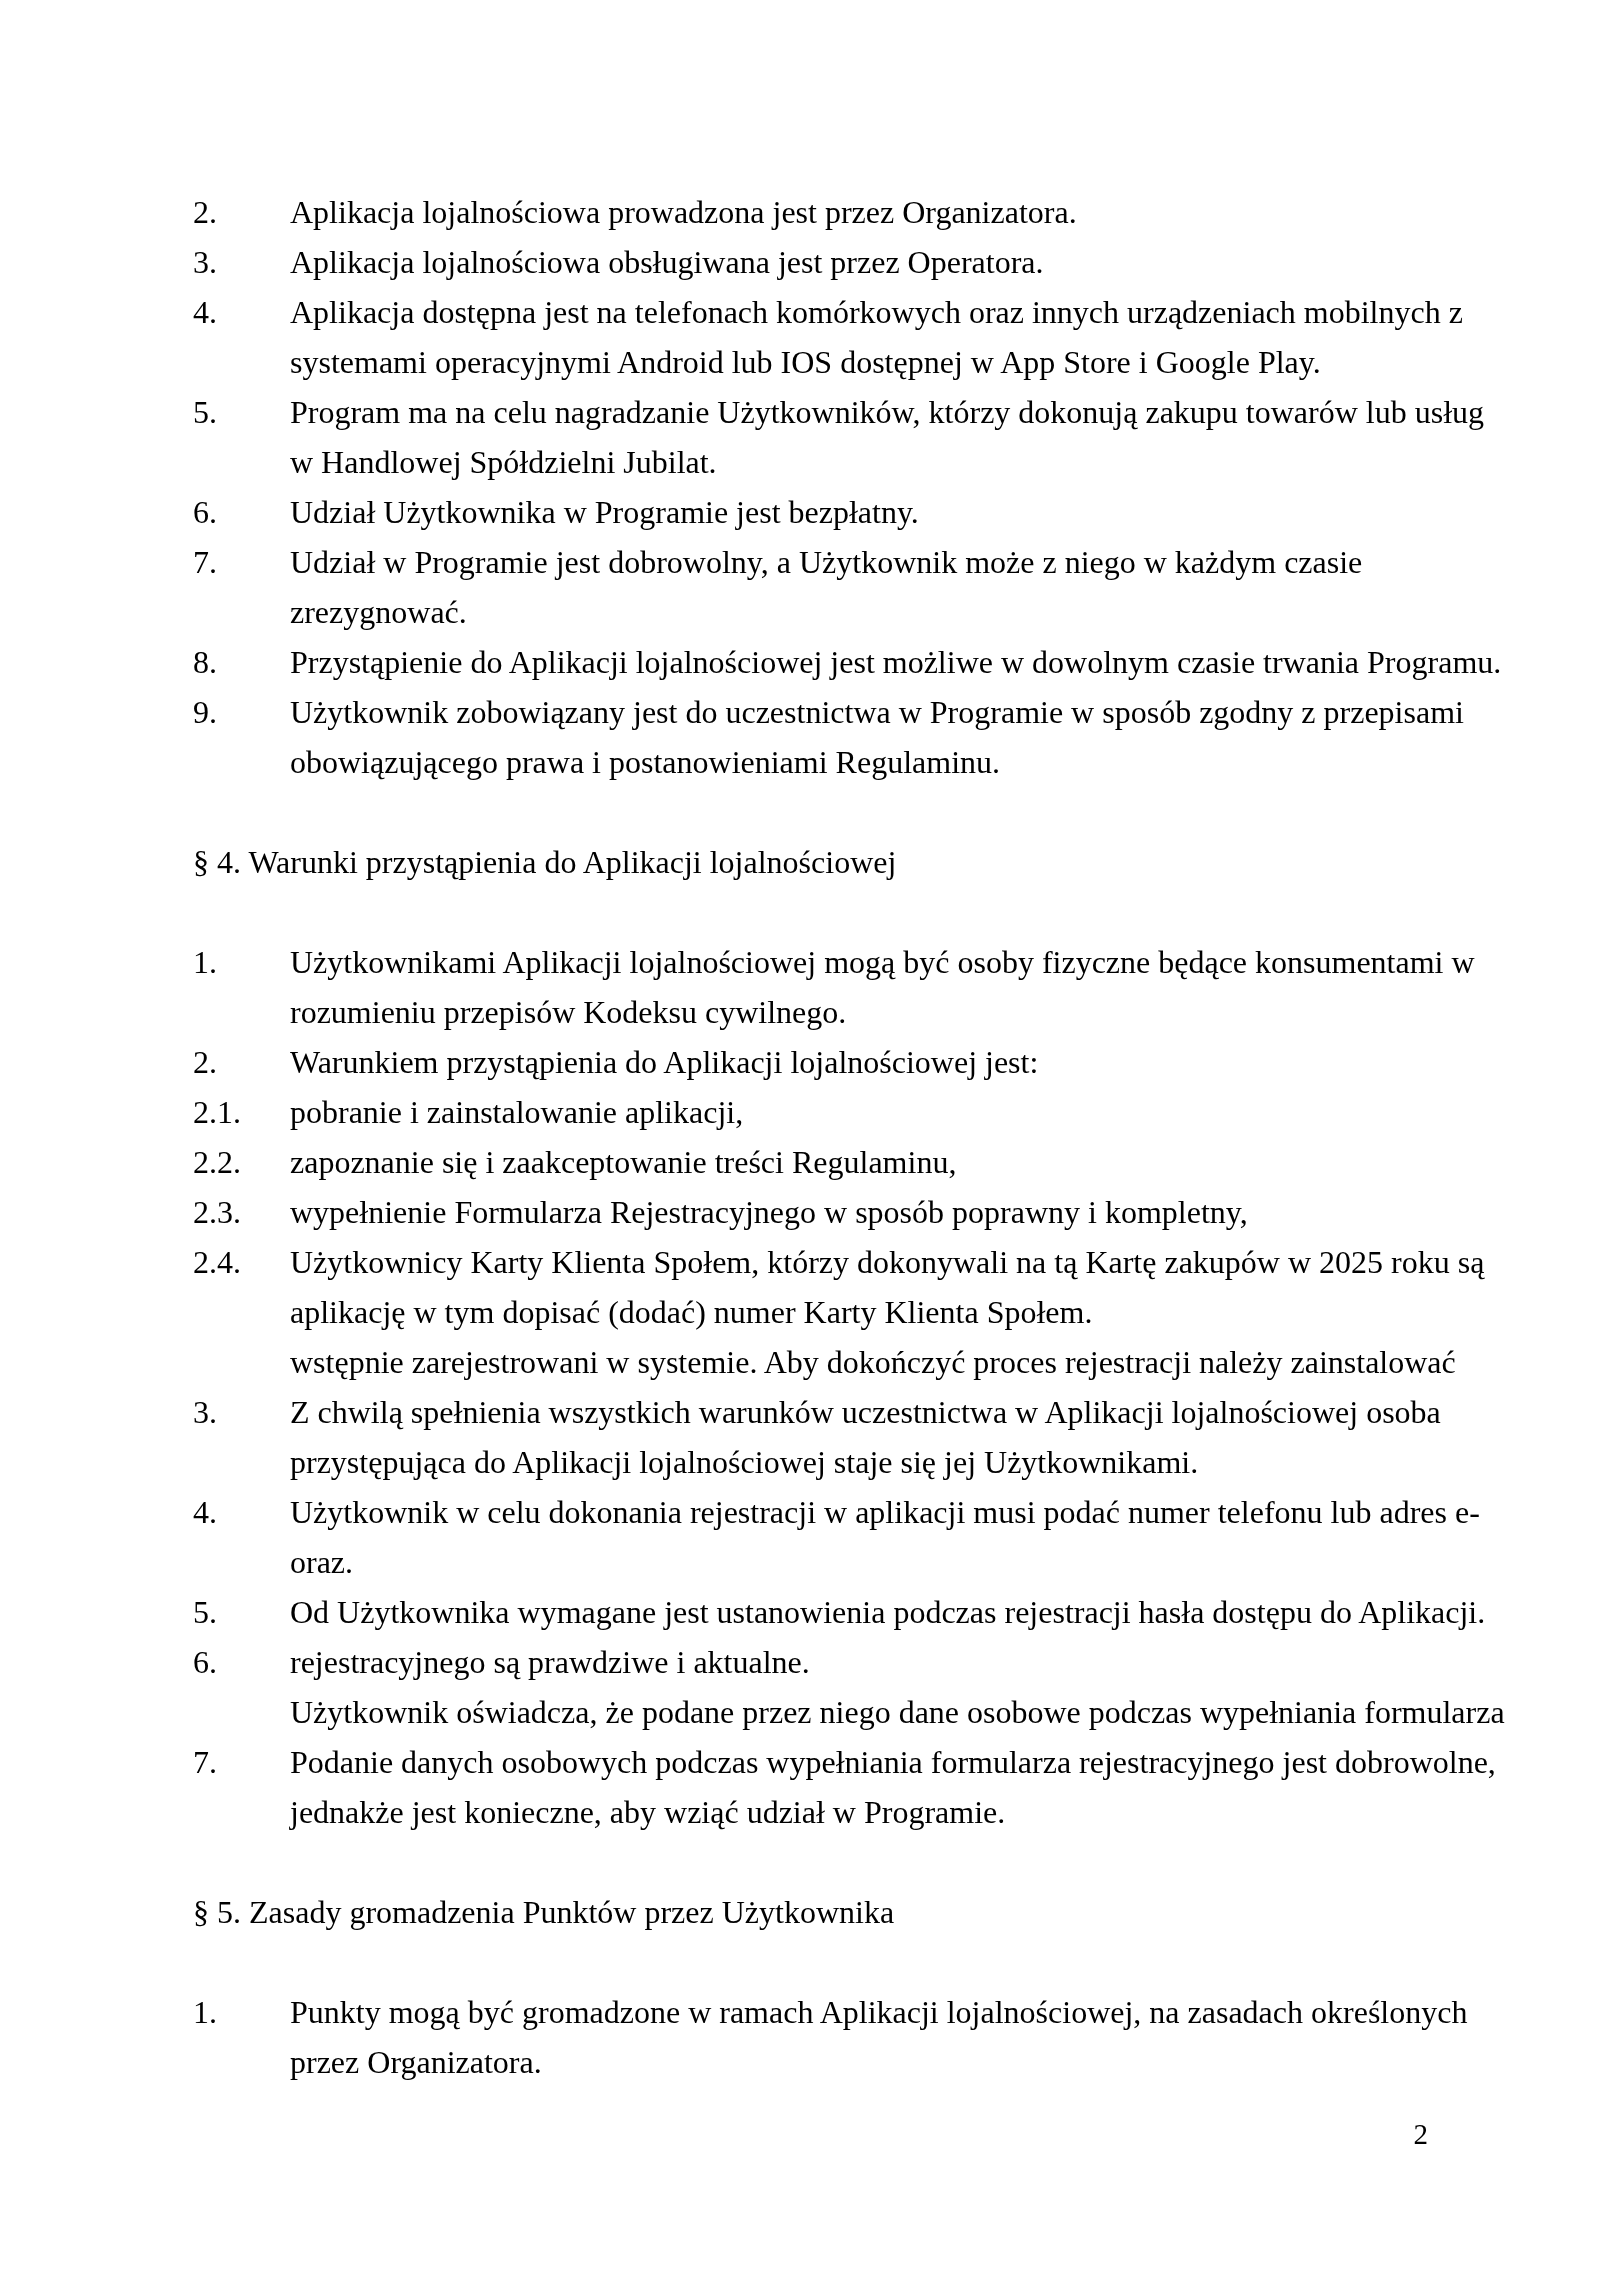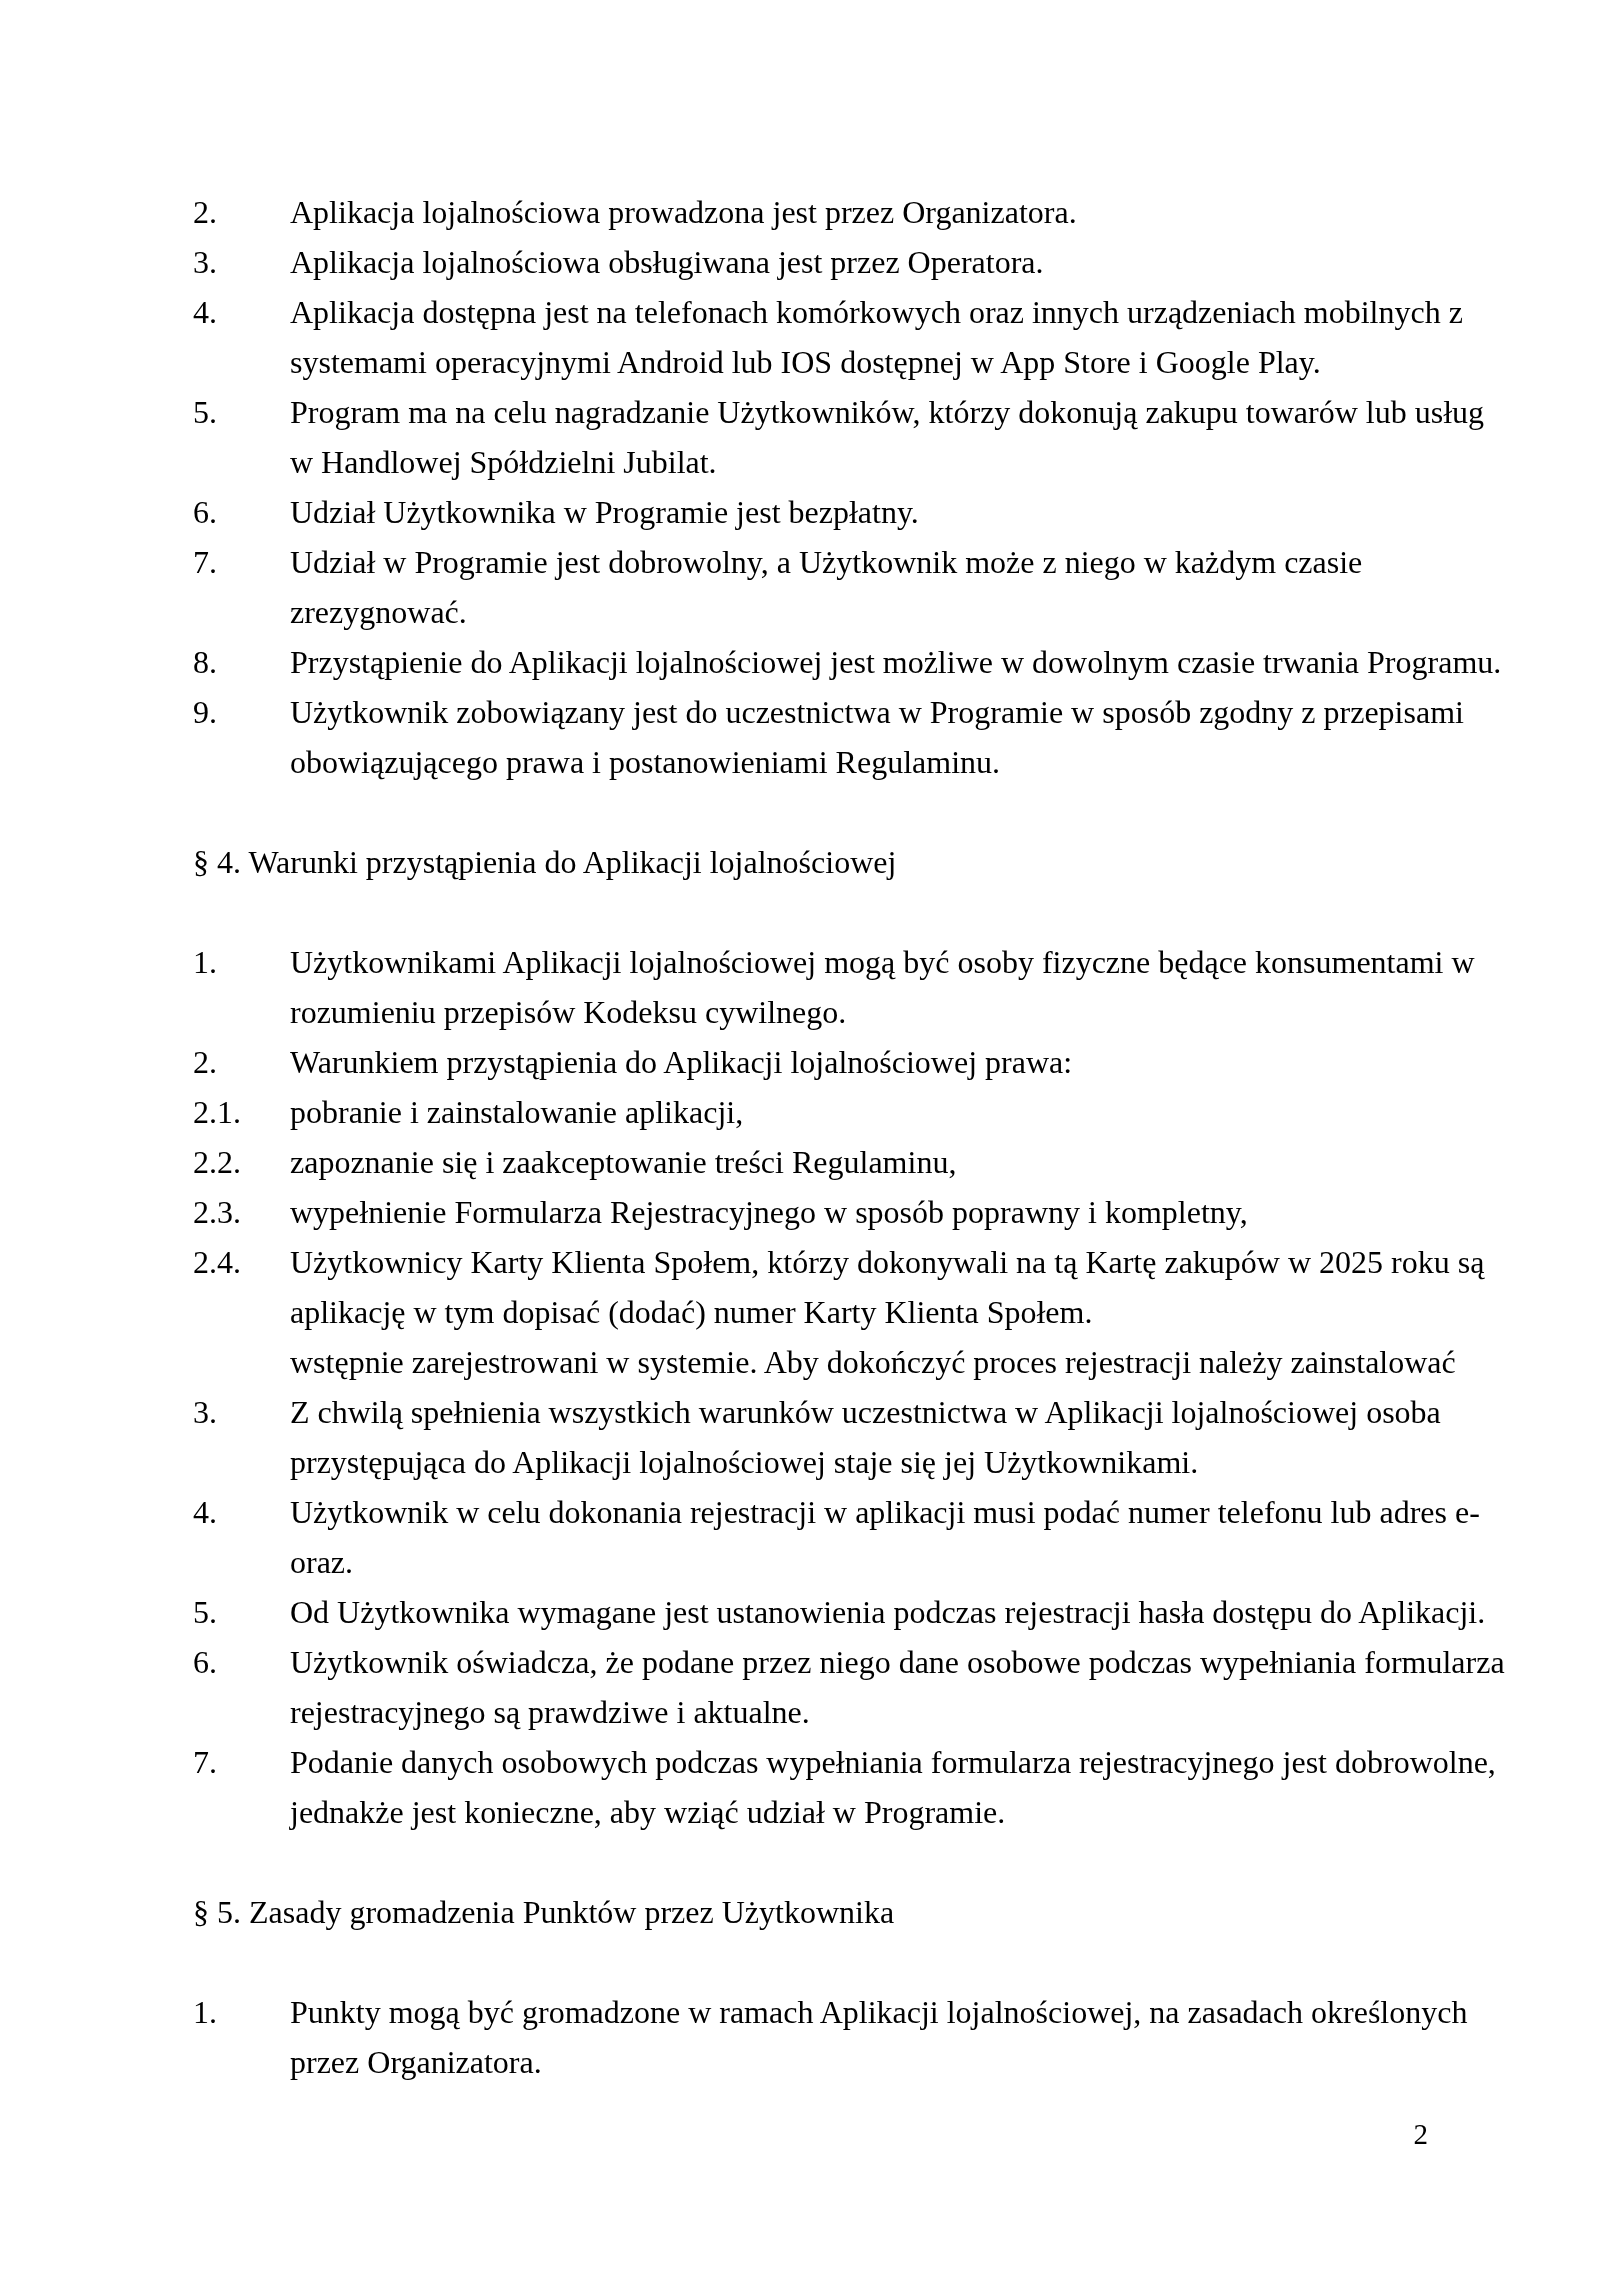--- a/index.html
+++ b/index.html
@@ -116,21 +116,21 @@
     <div class="row">
       <span class="num">1.</span>
       <div class="itext">
         <div class="line">Użytkownikami Aplikacji lojalnościowej mogą być osoby fizyczne będące konsumentami w</div>
         <div class="line">rozumieniu przepisów Kodeksu cywilnego.</div>
       </div>
     </div>
     <div class="row">
       <span class="num">2.</span>
       <div class="itext">
-        <div class="line">Warunkiem przystąpienia do Aplikacji lojalnościowej prawa:</div>
+        <div class="line">Warunkiem przystąpienia do Aplikacji lojalnościowej jest:</div>
       </div>
     </div>
     <div class="row">
       <span class="num">2.1.</span>
       <div class="itext">
         <div class="line">pobranie i zainstalowanie aplikacji,</div>
       </div>
     </div>
     <div class="row">
       <span class="num">2.2.</span>
@@ -168,22 +168,22 @@
     </div>
     <div class="row">
       <span class="num">5.</span>
       <div class="itext">
         <div class="line">Od Użytkownika wymagane jest ustanowienia podczas rejestracji hasła dostępu do Aplikacji.</div>
       </div>
     </div>
     <div class="row">
       <span class="num">6.</span>
       <div class="itext">
+        <div class="line">rejestracyjnego są prawdziwe i aktualne.</div>
         <div class="line">Użytkownik oświadcza, że podane przez niego dane osobowe podczas wypełniania formularza</div>
-        <div class="line">rejestracyjnego są prawdziwe i aktualne.</div>
       </div>
     </div>
     <div class="row">
       <span class="num">7.</span>
       <div class="itext">
         <div class="line">Podanie danych osobowych podczas wypełniania formularza rejestracyjnego jest dobrowolne,</div>
         <div class="line">jednakże jest konieczne, aby wziąć udział w Programie.</div>
       </div>
     </div>
 

